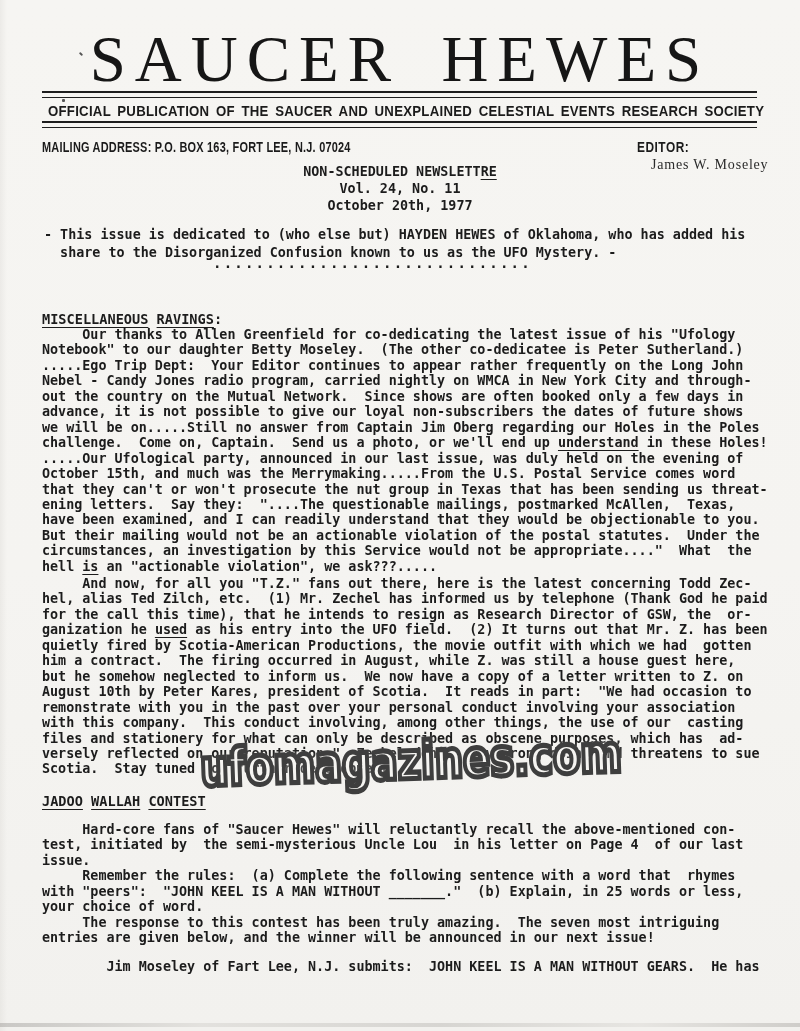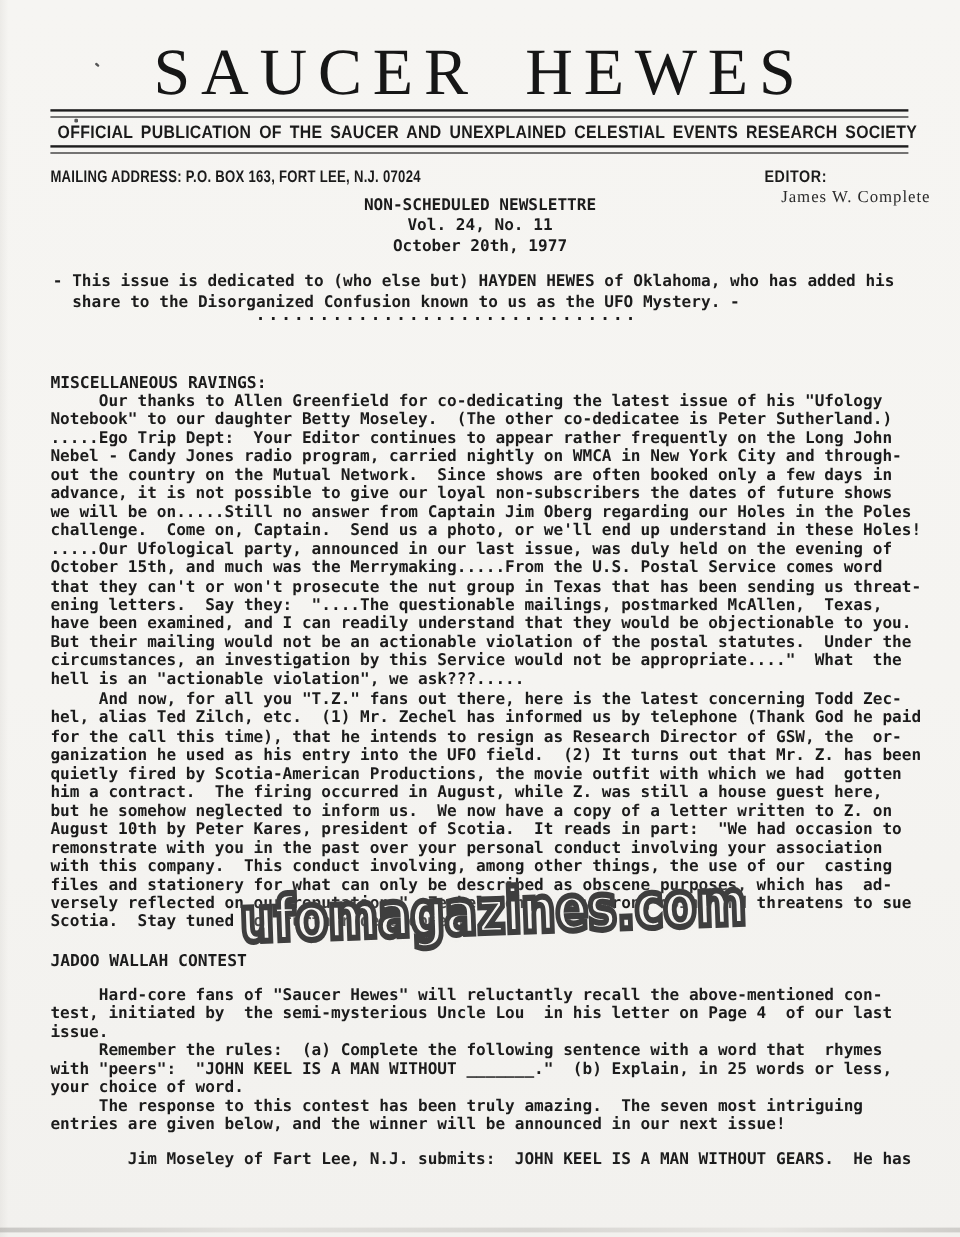--- a/index.html
+++ b/index.html
@@ -8,25 +8,25 @@
     background:linear-gradient(180deg,#f6f5f2 0%,#f5f4f1 55%,#f2f1ee 100%);
   }
   
   .tw{
     font-family:"DejaVu Sans Mono",monospace;font-weight:700;
     font-size:13.4px;line-height:15.45px;color:#1c1c1c;
     white-space:pre;letter-spacing:0;
   }
   .para{position:absolute;left:42px;}
   .heading{position:absolute;left:42px;font-size:13.6px;}
-  span.u{text-underline-offset:3px;text-decoration-thickness:1.4px;}
+  span.u{text-decoration:underline;text-underline-offset:3px;text-decoration-thickness:1.4px;}
 
   .title{
     position:absolute;top:32px;left:0;right:0;margin:0;text-align:center;
-    font-family:"Liberation Serif",serif;font-weight:400;font-size:55px;line-height:55px;
+    font-family:"Liberation Serif",serif;font-weight:400;font-size:65px;line-height:55px;
     letter-spacing:9px;word-spacing:16px;color:#161616;
   }
   .rule{position:absolute;left:42px;width:715px;height:4px;
     border-top:2px solid #1e1e1e;border-bottom:1px solid #1e1e1e;}
   .rule-top{top:91px;}
   .rule-bottom{top:121px;}
   .subtitle{
     position:absolute;top:102px;left:0;right:0;text-align:center;
     font-family:"Liberation Sans",sans-serif;font-weight:700;font-size:15px;
     letter-spacing:0.3px;word-spacing:3px;color:#1b1b1b;
@@ -89,21 +89,21 @@
   <div class="left-edge"></div>
 
   <h1 class="title">SAUCER HEWES</h1>
 
   <div class="rule rule-top"></div>
   <div class="subtitle">OFFICIAL PUBLICATION OF THE SAUCER AND UNEXPLAINED CELESTIAL EVENTS RESEARCH SOCIETY</div>
   <div class="rule rule-bottom"></div>
 
   <div class="mailing">MAILING ADDRESS: P.O. BOX 163, FORT LEE, N.J. 07024</div>
   <div class="editor-label">EDITOR:</div>
-  <div class="editor-name">James W. Complete</div>
+  <div class="editor-name">James W. Moseley</div>
 
   <div class="issue-block">
     <div class="issue-line tw"><span>NON-SCHEDULED NEWSLETT</span><span class="u">RE</span></div>
     <div class="issue-line tw">Vol. 24, No. 11</div>
     <div class="issue-line tw">October 20th, 1977</div>
   </div>
 
   <div class="dedication tw">- This issue is dedicated to (who else but) HAYDEN HEWES of Oklahoma, who has added his
   share to the Disorganized Confusion known to us as the UFO Mystery. -</div>
   <div class="dots tw">..............................</div>

